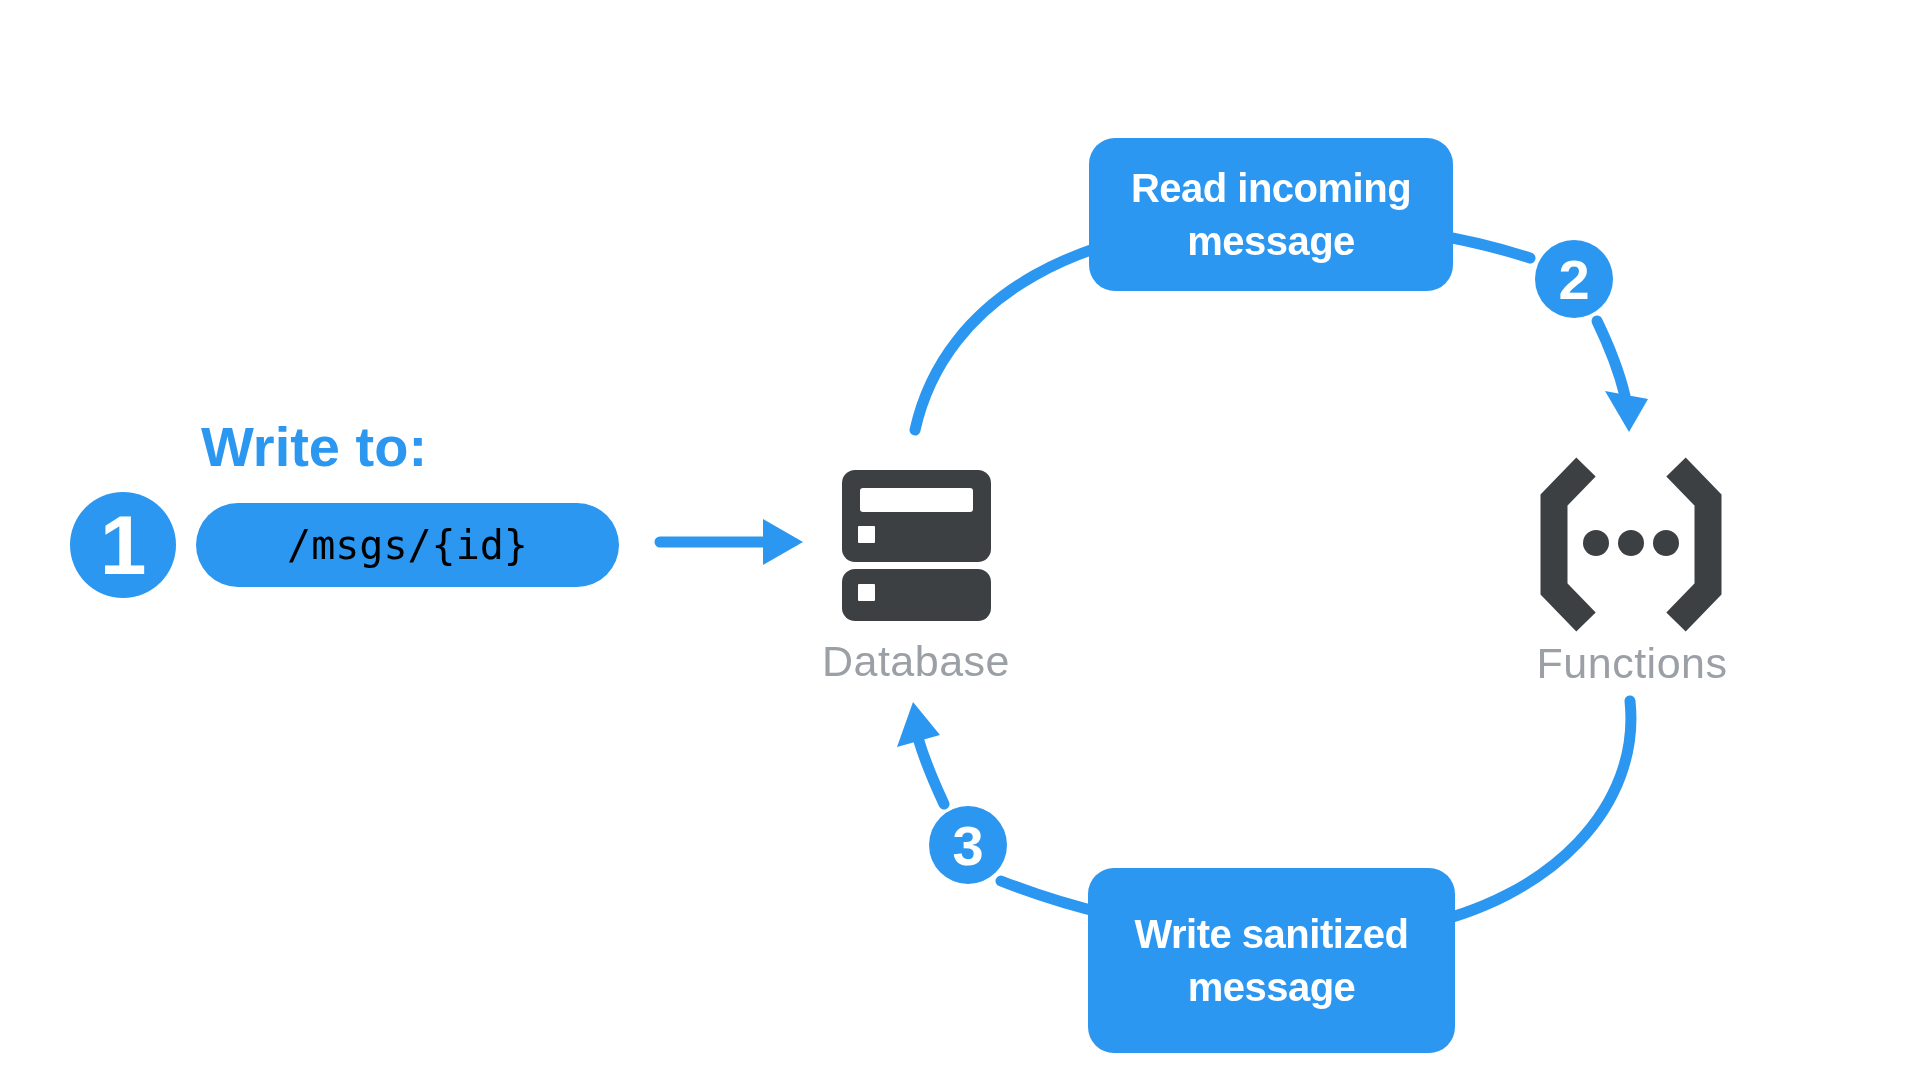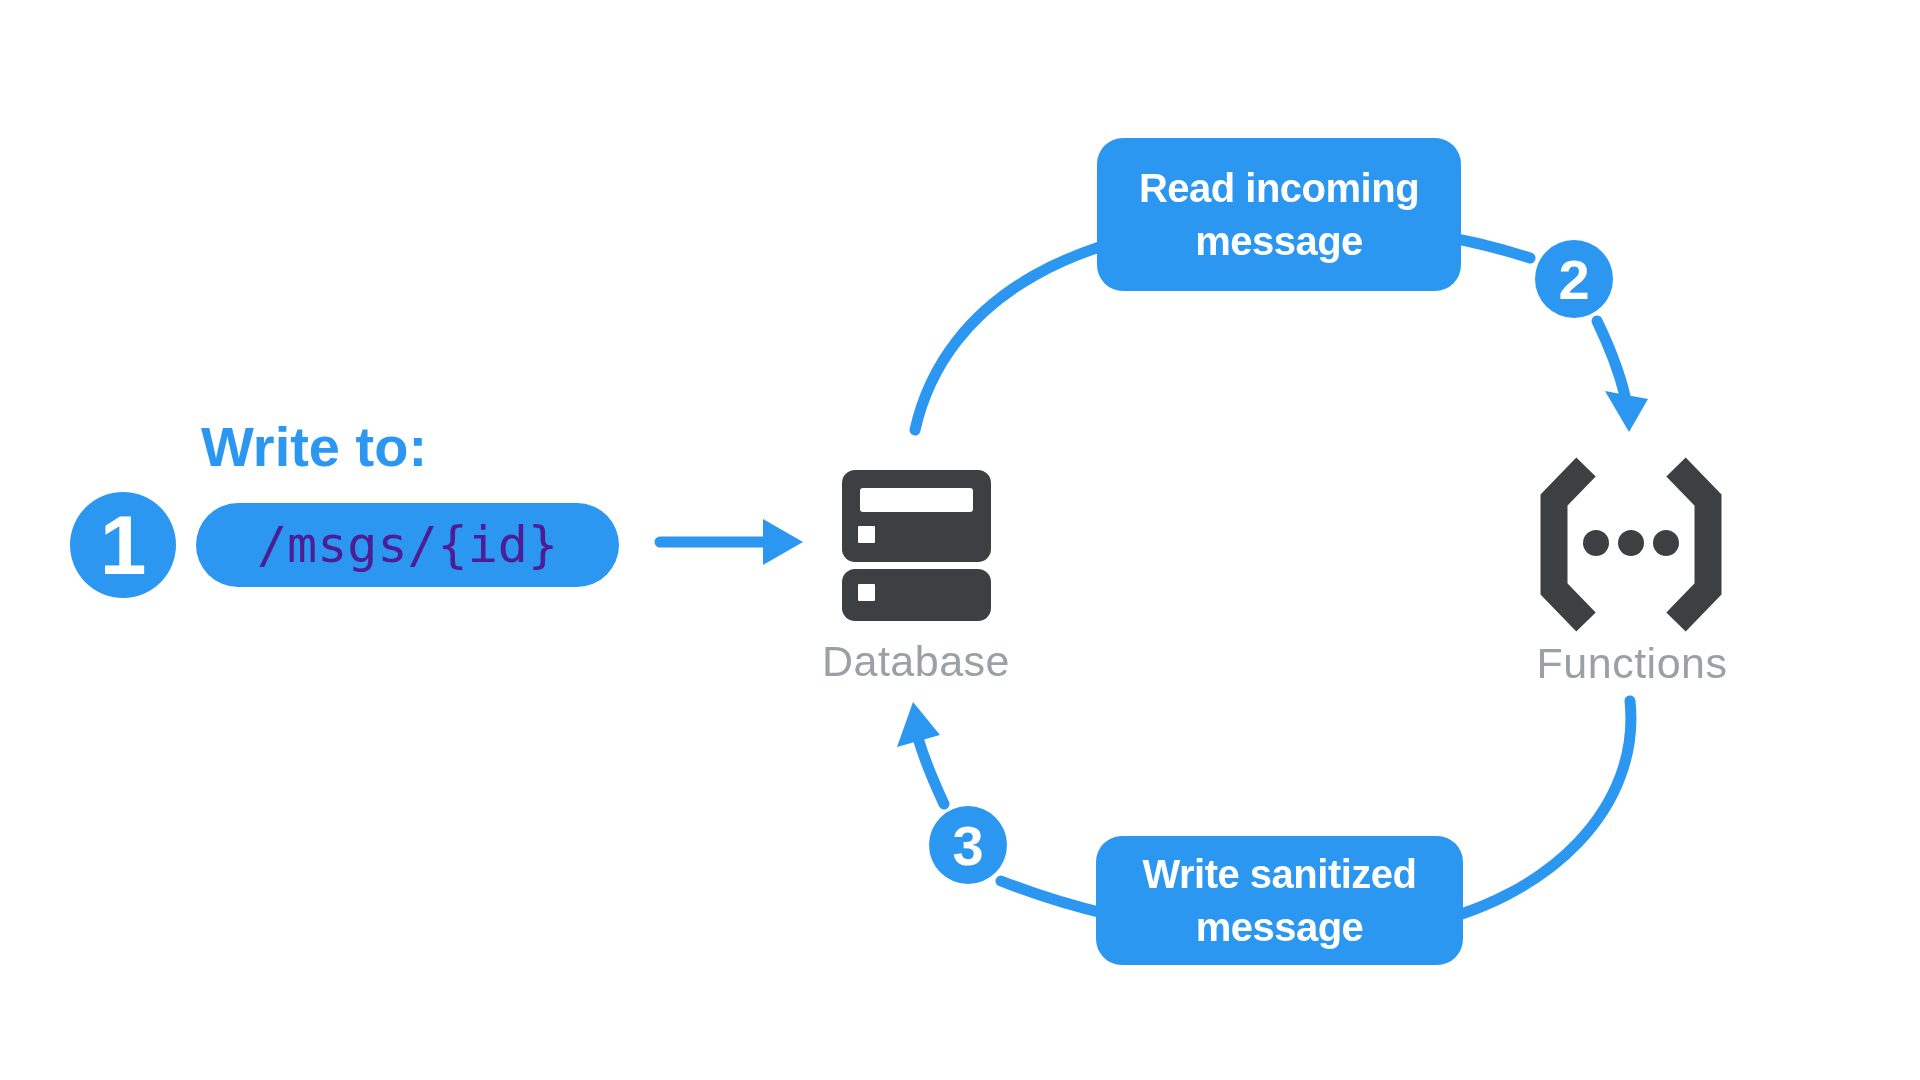--- a/index.html
+++ b/index.html
@@ -55,50 +55,49 @@
   .badge-3 {
     left: 929px; top: 806px;
     width: 78px; height: 78px;
     font-size: 56px;
   }
   .code-pill {
     left: 196px; top: 503px;
     width: 423px; height: 84px;
     background: #2C97F0;
     border-radius: 42px;
-    color: #4c1d95;
+    color: #000000;
     font-family: "DejaVu Sans Mono", monospace;
-    font-size: 50px;
+    font-size: 40px;
     display: flex;
     align-items: center;
     justify-content: center;
   }
   .flow-box {
     background: #2C97F0;
     border-radius: 26px;
     color: #ffffff;
     font-size: 40px;
     font-weight: bold;
     line-height: 1.32;
     letter-spacing: -0.5px;
     text-align: center;
     display: flex;
     align-items: center;
     justify-content: center;
     padding: 6px 14px;
     box-sizing: border-box;
-    margin-left: 8px;
   }
   .flow-box-read {
     left: 1089px; top: 138px;
     width: 364px; height: 153px;
   }
   .flow-box-write {
-    left: 1088px; top: 836px;
-    width: 367px; height: 129px;
+    left: 1088px; top: 868px;
+    width: 367px; height: 185px;
   }
   .node-label {
     width: 300px;
     text-align: center;
     font-size: 43px;
     color: #9AA0A6;
     letter-spacing: 0.5px;
     white-space: nowrap;
   }
   .node-label-db { left: 766px; top: 637px; }

